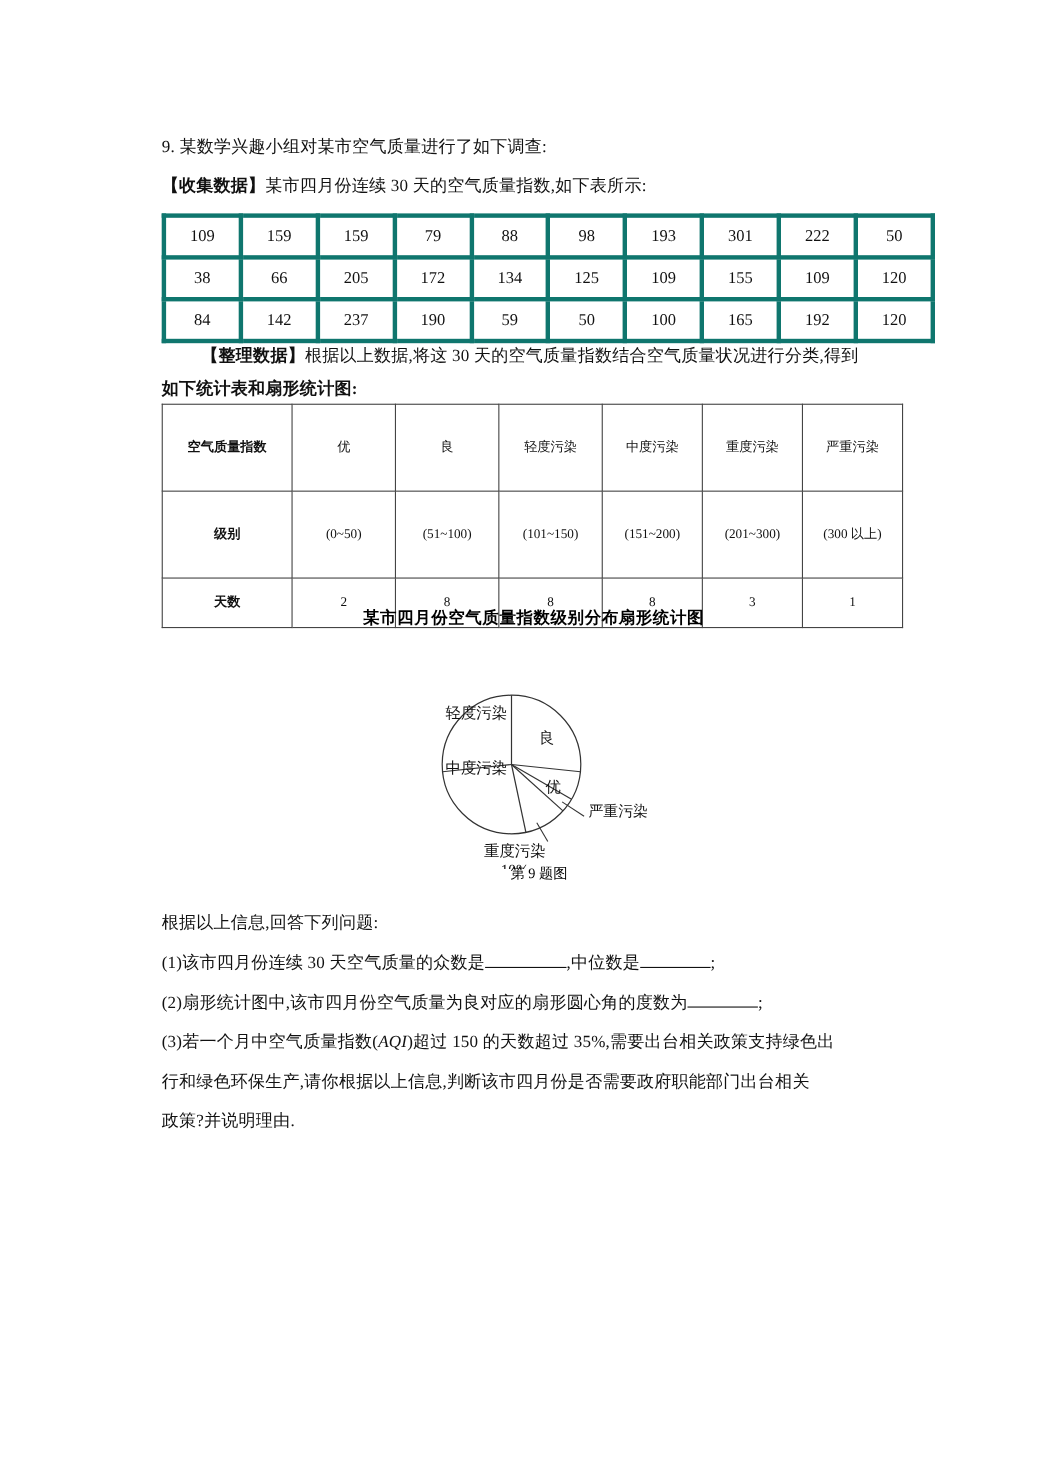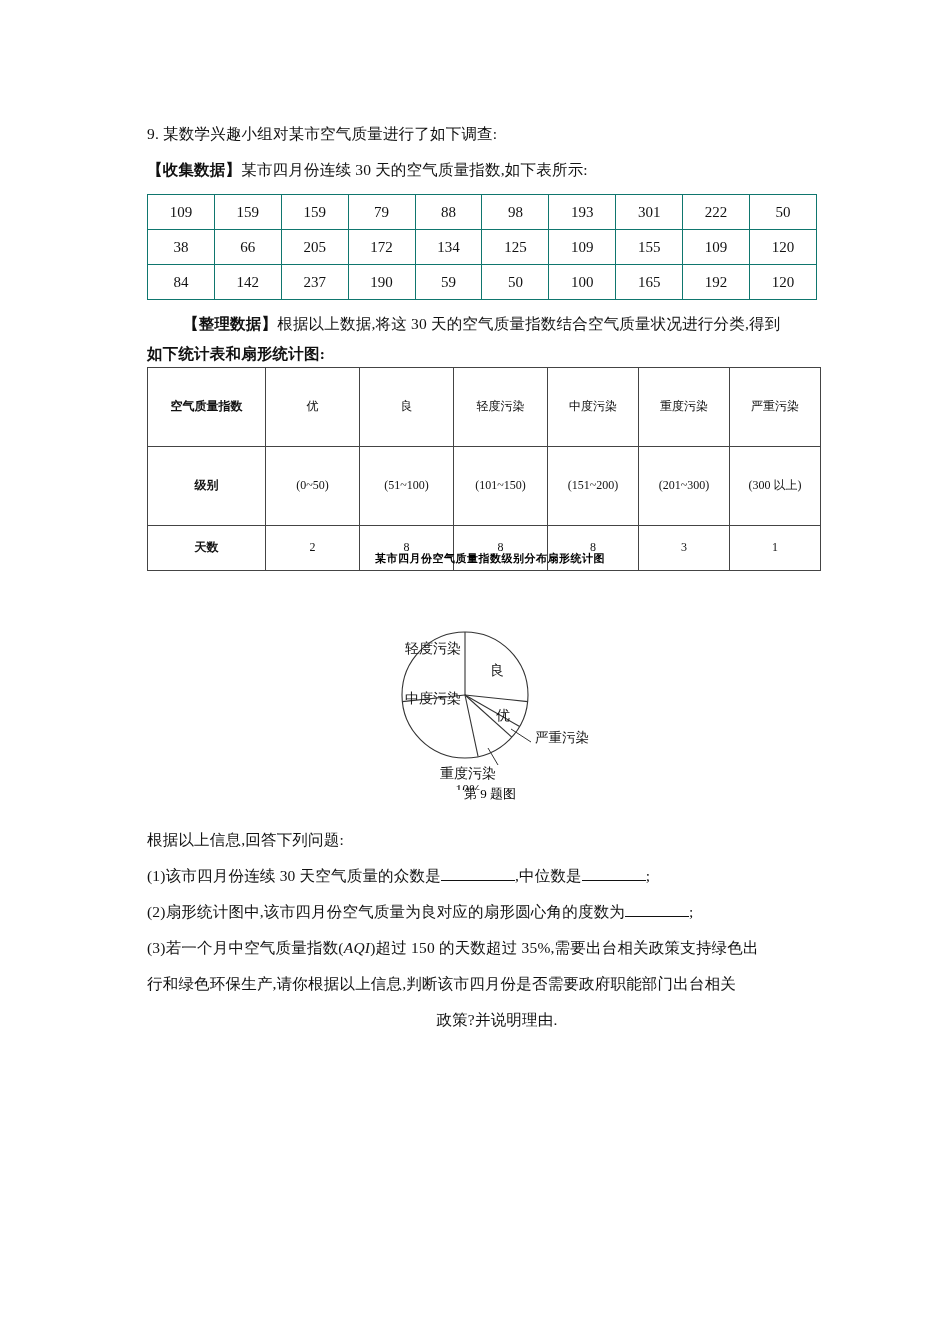--- a/index.html
+++ b/index.html
@@ -22,21 +22,21 @@
   }
   .bold { font-weight:bold; }
 
   
   table.grid {
     position:absolute;
     border-collapse:collapse;
     table-layout:fixed;
   }
   table.grid td {
-    border:1px solid #0f766e;
+    border:4px solid #0f766e;
     text-align:center;
     vertical-align:middle;
     font-size:15px;
     color:#111;
     padding:0;
   }
   #data-table { left:147px; top:194px; width:659px; }
   #data-table td { height:34px; width:65.9px; }
 
   
@@ -58,22 +58,21 @@
   #class-table td.c2 { width:91px; }
   #class-table td.c3 { width:91px; }
   #class-table td.c4 { width:88px; }
   #class-table td.c5 { width:88px; }
   #class-table td.c6 { width:88px; }
 
   
   #figure { position:absolute; left:330px; top:552px; width:320px; height:240px; }
   #chart-title {
     position:absolute; left:0; top:0; width:320px;
-    text-align:center;
-    font-size:11px;
+    font-size:15px;
     font-weight:bold;
     line-height:1.3;
     font-family:"DejaVu Sans","Liberation Sans",sans-serif;
     letter-spacing:0.5px;
   }
   #pie-svg { position:absolute; left:0px; top:38px; }
 
   .pie-label {
     font-family:"Liberation Serif","DejaVu Serif",serif;
     font-size:14px;
@@ -229,17 +228,17 @@
   <div class="para" style="left:147px; top:900px; width:700px;">
     <span>(2)扇形统计图中,该市四月份空气质量为良对应的扇形圆心角的度数为</span><span class="blank blank-md"></span><span>;</span>
   </div>
 
   <div class="para" style="left:147px; top:936px; width:700px;">
     <span>(3)若一个月中空气质量指数(</span><span class="ital">AQI</span><span>)超过 150 的天数超过 35%,需要出台相关政策支持绿色出</span>
   </div>
   <div class="para" style="left:147px; top:972px; width:700px;">
     <span>行和绿色环保生产,请你根据以上信息,判断该市四月份是否需要政府职能部门出台相关</span>
   </div>
-  <div class="para" style="left:147px; top:1008px; width:700px;text-align:center;">
+  <div class="para" style="left:147px; top:1008px; width:700px;">
     <span>政策?并说明理由.</span>
   </div>
 
 </div>
 
 </body></html>

